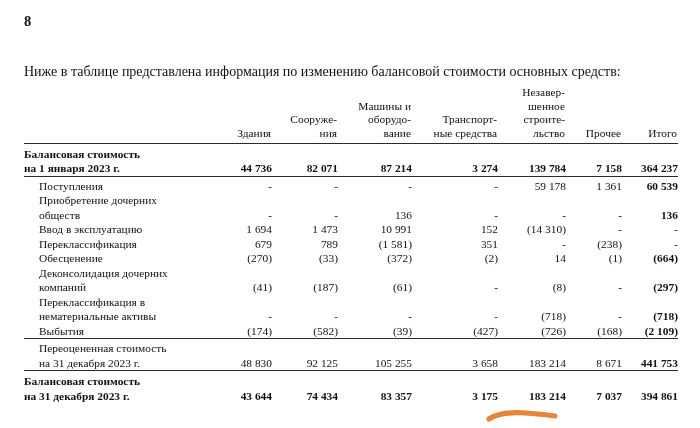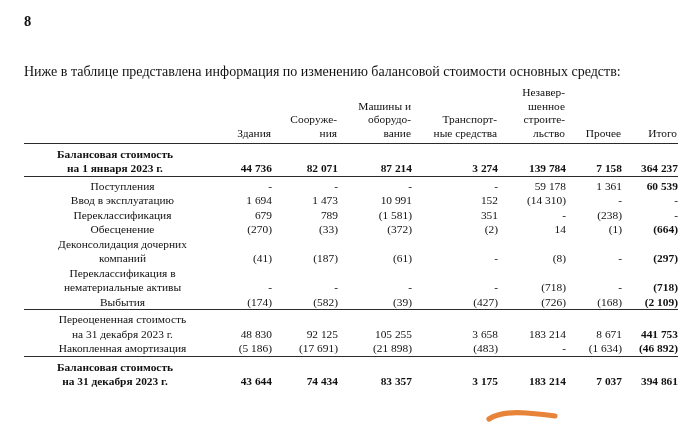--- a/index.html
+++ b/index.html
@@ -89,21 +89,21 @@
   }
   tr.hdr th.lbl { text-align: left; }
 
   
   td.num {
     text-align: right;
     padding: 0 1px 0 0;
     white-space: nowrap;
   }
   td.lbl {
-    text-align: center;
+    text-align: left;
     padding-left: 0;
     white-space: pre-line;
   }
   td.lbl.indent { padding-left: 15px; }
 
   
   tr.bold td { font-weight: bold; }
   td.num.b { font-weight: bold; }
 
   
@@ -207,20 +207,31 @@
         <td class="lbl indent">Поступления</td>
         <td class="num">-</td>
         <td class="num">-</td>
         <td class="num">-</td>
         <td class="num">-</td>
         <td class="num">59 178</td>
         <td class="num">1 361</td>
         <td class="num b">60 539</td>
       </tr>
 
+      <tr>
+        <td class="lbl indent">Приобретение дочерних
+обществ</td>
+        <td class="num">-</td>
+        <td class="num">-</td>
+        <td class="num">136</td>
+        <td class="num">-</td>
+        <td class="num">-</td>
+        <td class="num">-</td>
+        <td class="num b">136</td>
+      </tr>
 
       <tr>
         <td class="lbl indent">Ввод в эксплуатацию</td>
         <td class="num">1 694</td>
         <td class="num">1 473</td>
         <td class="num">10 991</td>
         <td class="num">152</td>
         <td class="num">(14 310)</td>
         <td class="num">-</td>
         <td class="num">-</td>
@@ -297,30 +308,20 @@
 на 31 декабря 2023 г.</td>
         <td class="num">48 830</td>
         <td class="num">92 125</td>
         <td class="num">105 255</td>
         <td class="num">3 658</td>
         <td class="num">183 214</td>
         <td class="num">8 671</td>
         <td class="num b">441 753</td>
       </tr>
 
-      <tr>
-        <td class="lbl indent">Накопленная амортизация</td>
-        <td class="num">(5 186)</td>
-        <td class="num">(17 691)</td>
-        <td class="num">(21 898)</td>
-        <td class="num">(483)</td>
-        <td class="num">-</td>
-        <td class="num">(1 634)</td>
-        <td class="num b">(46 892)</td>
-      </tr>
 
       <tr class="rule-row">
         <td colspan="8">
             <div class="rule"></div>
           </td>
       </tr>
       <tr class="spacer-sm">
           <td colspan="8"></td>
         </tr>
 

